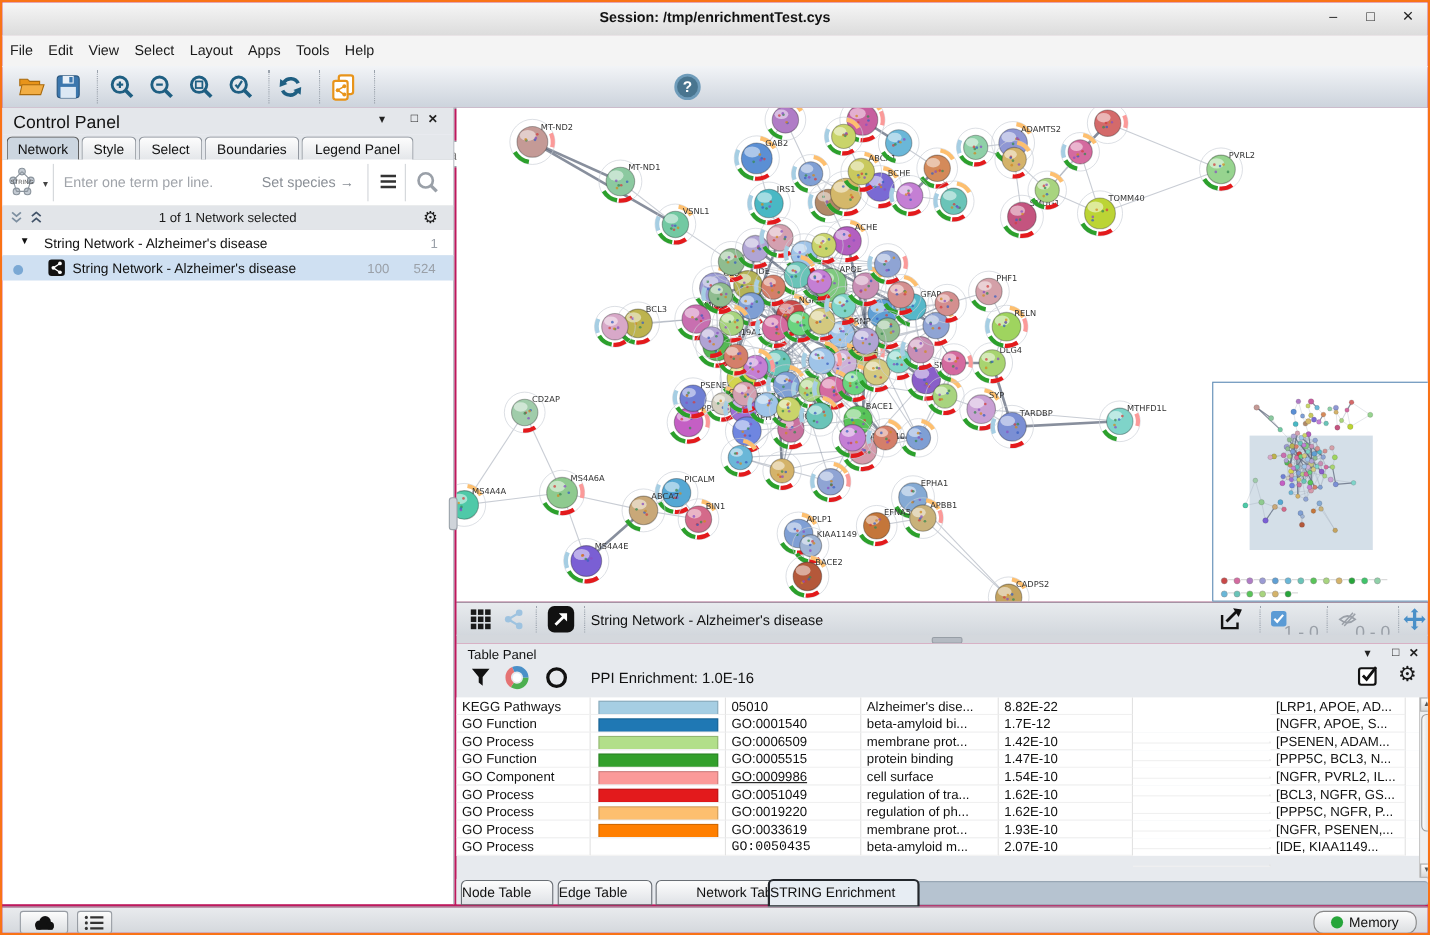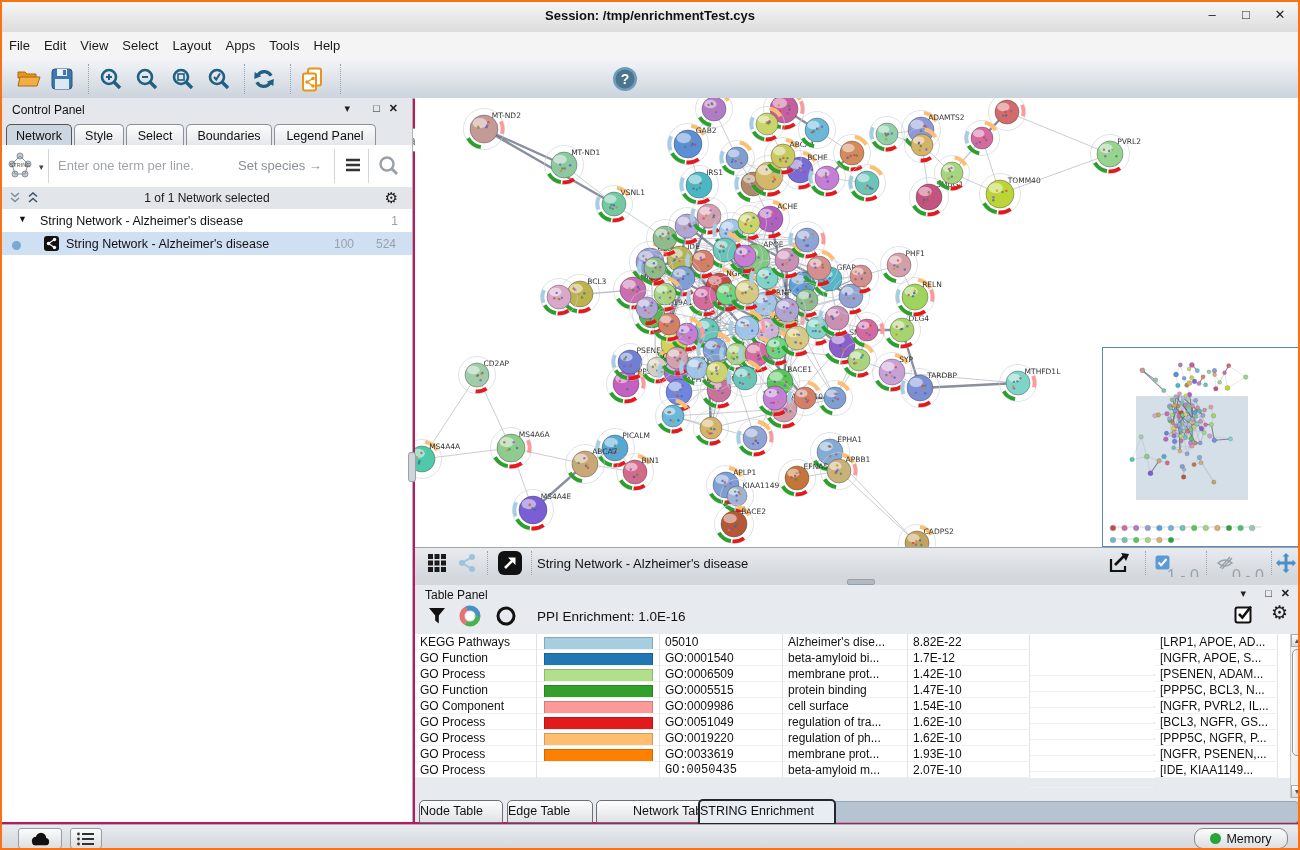--- a/index.html
+++ b/index.html
@@ -16,21 +16,21 @@
   
   #toolbar{position:absolute;left:0;top:58px;width:100%;height:38px;
     background:linear-gradient(#f2f4f7,#ccd3dc);border-bottom:1px solid #9aa2ac;}
   .tbico{position:absolute;top:7px;}
   .tbsep{position:absolute;top:4px;height:30px;border-left:1px dotted #9aa2ac;}
   #searchbox{position:absolute;left:352px;top:68px;width:238px;height:20px;border:1px solid #8a9098;
     font-size:13px;color:#555;padding:1px 5px;font-family:"Liberation Sans",sans-serif;background:#fff;}
   
   #leftpanel{position:absolute;left:0;top:96px;width:410px;height:724px;background:#fff;border-right:1px solid #aeb4bb;}
   #cp-header{position:absolute;left:0;top:0;width:100%;height:24px;background:#e4e7eb;}
-  #cp-header .t{position:absolute;left:10px;top:5px;font-size:12px;color:#111;}
+  #cp-header .t{position:absolute;left:10px;top:5px;font-size:16px;color:#111;}
   .panelctl{position:absolute;top:4px;font-size:11px;color:#222;}
   #cp-tabs{position:absolute;left:0;top:24px;width:100%;height:23px;background:#e4e7eb;border-bottom:1px solid #9aa2ac;}
   .cptab{position:absolute;top:2px;height:20px;border:1px solid #8a9098;border-bottom:none;border-radius:5px 5px 0 0;
     background:linear-gradient(#fdfdfd,#dfe2e6);font-size:12.5px;color:#111;text-align:center;padding-top:4px;box-sizing:content-box;}
   .cptab.active{background:#ccd6e0;border-color:#555;font-weight:normal;}
   #stringrow{position:absolute;left:0;top:47px;width:100%;height:42px;background:#fff;border-bottom:1px solid #c6cace;}
   #stringrow .ph{position:absolute;left:56px;top:13px;font-size:13px;color:#a0a4aa;}
   #stringrow .sp{position:absolute;left:236px;top:13px;font-size:13px;color:#8a8f96;}
   .vline{position:absolute;top:4px;height:34px;border-left:1px solid #d2d5d9;}
   #selbar{position:absolute;left:0;top:89px;width:100%;height:22px;background:#e2e5e9;border-bottom:1px solid #c2c6cb;}
@@ -2369,21 +2369,21 @@
           <div class="td" style="width: 125px;">protein binding</div>
           <div class="td" style="width: 122px;">1.47E-10</div>
           <div class="td r" style="width: 125px;">55</div>
           <div class="td" style="width: 123px;">[PPP5C, BCL3, N...</div>
         </div>
         <div class="trow">
           <div class="td" style="width: 122px;">GO Component</div>
           <div class="td" style="width: 123px;">
             <div class="swatch" style="background: rgb(251, 154, 153);"></div>
           </div>
-          <div class="td" style="width: 123px;">GO:0009986</div>
+          <div class="td" style="width: 123px; text-decoration: underline;">GO:0009986</div>
           <div class="td" style="width: 125px;">cell surface</div>
           <div class="td" style="width: 122px;">1.54E-10</div>
           <div class="td r" style="width: 125px;">23</div>
           <div class="td" style="width: 123px;">[NGFR, PVRL2, IL...</div>
         </div>
         <div class="trow">
           <div class="td" style="width: 122px;">GO Process</div>
           <div class="td" style="width: 123px;">
             <div class="swatch" style="background: rgb(227, 26, 28);"></div>
           </div>

